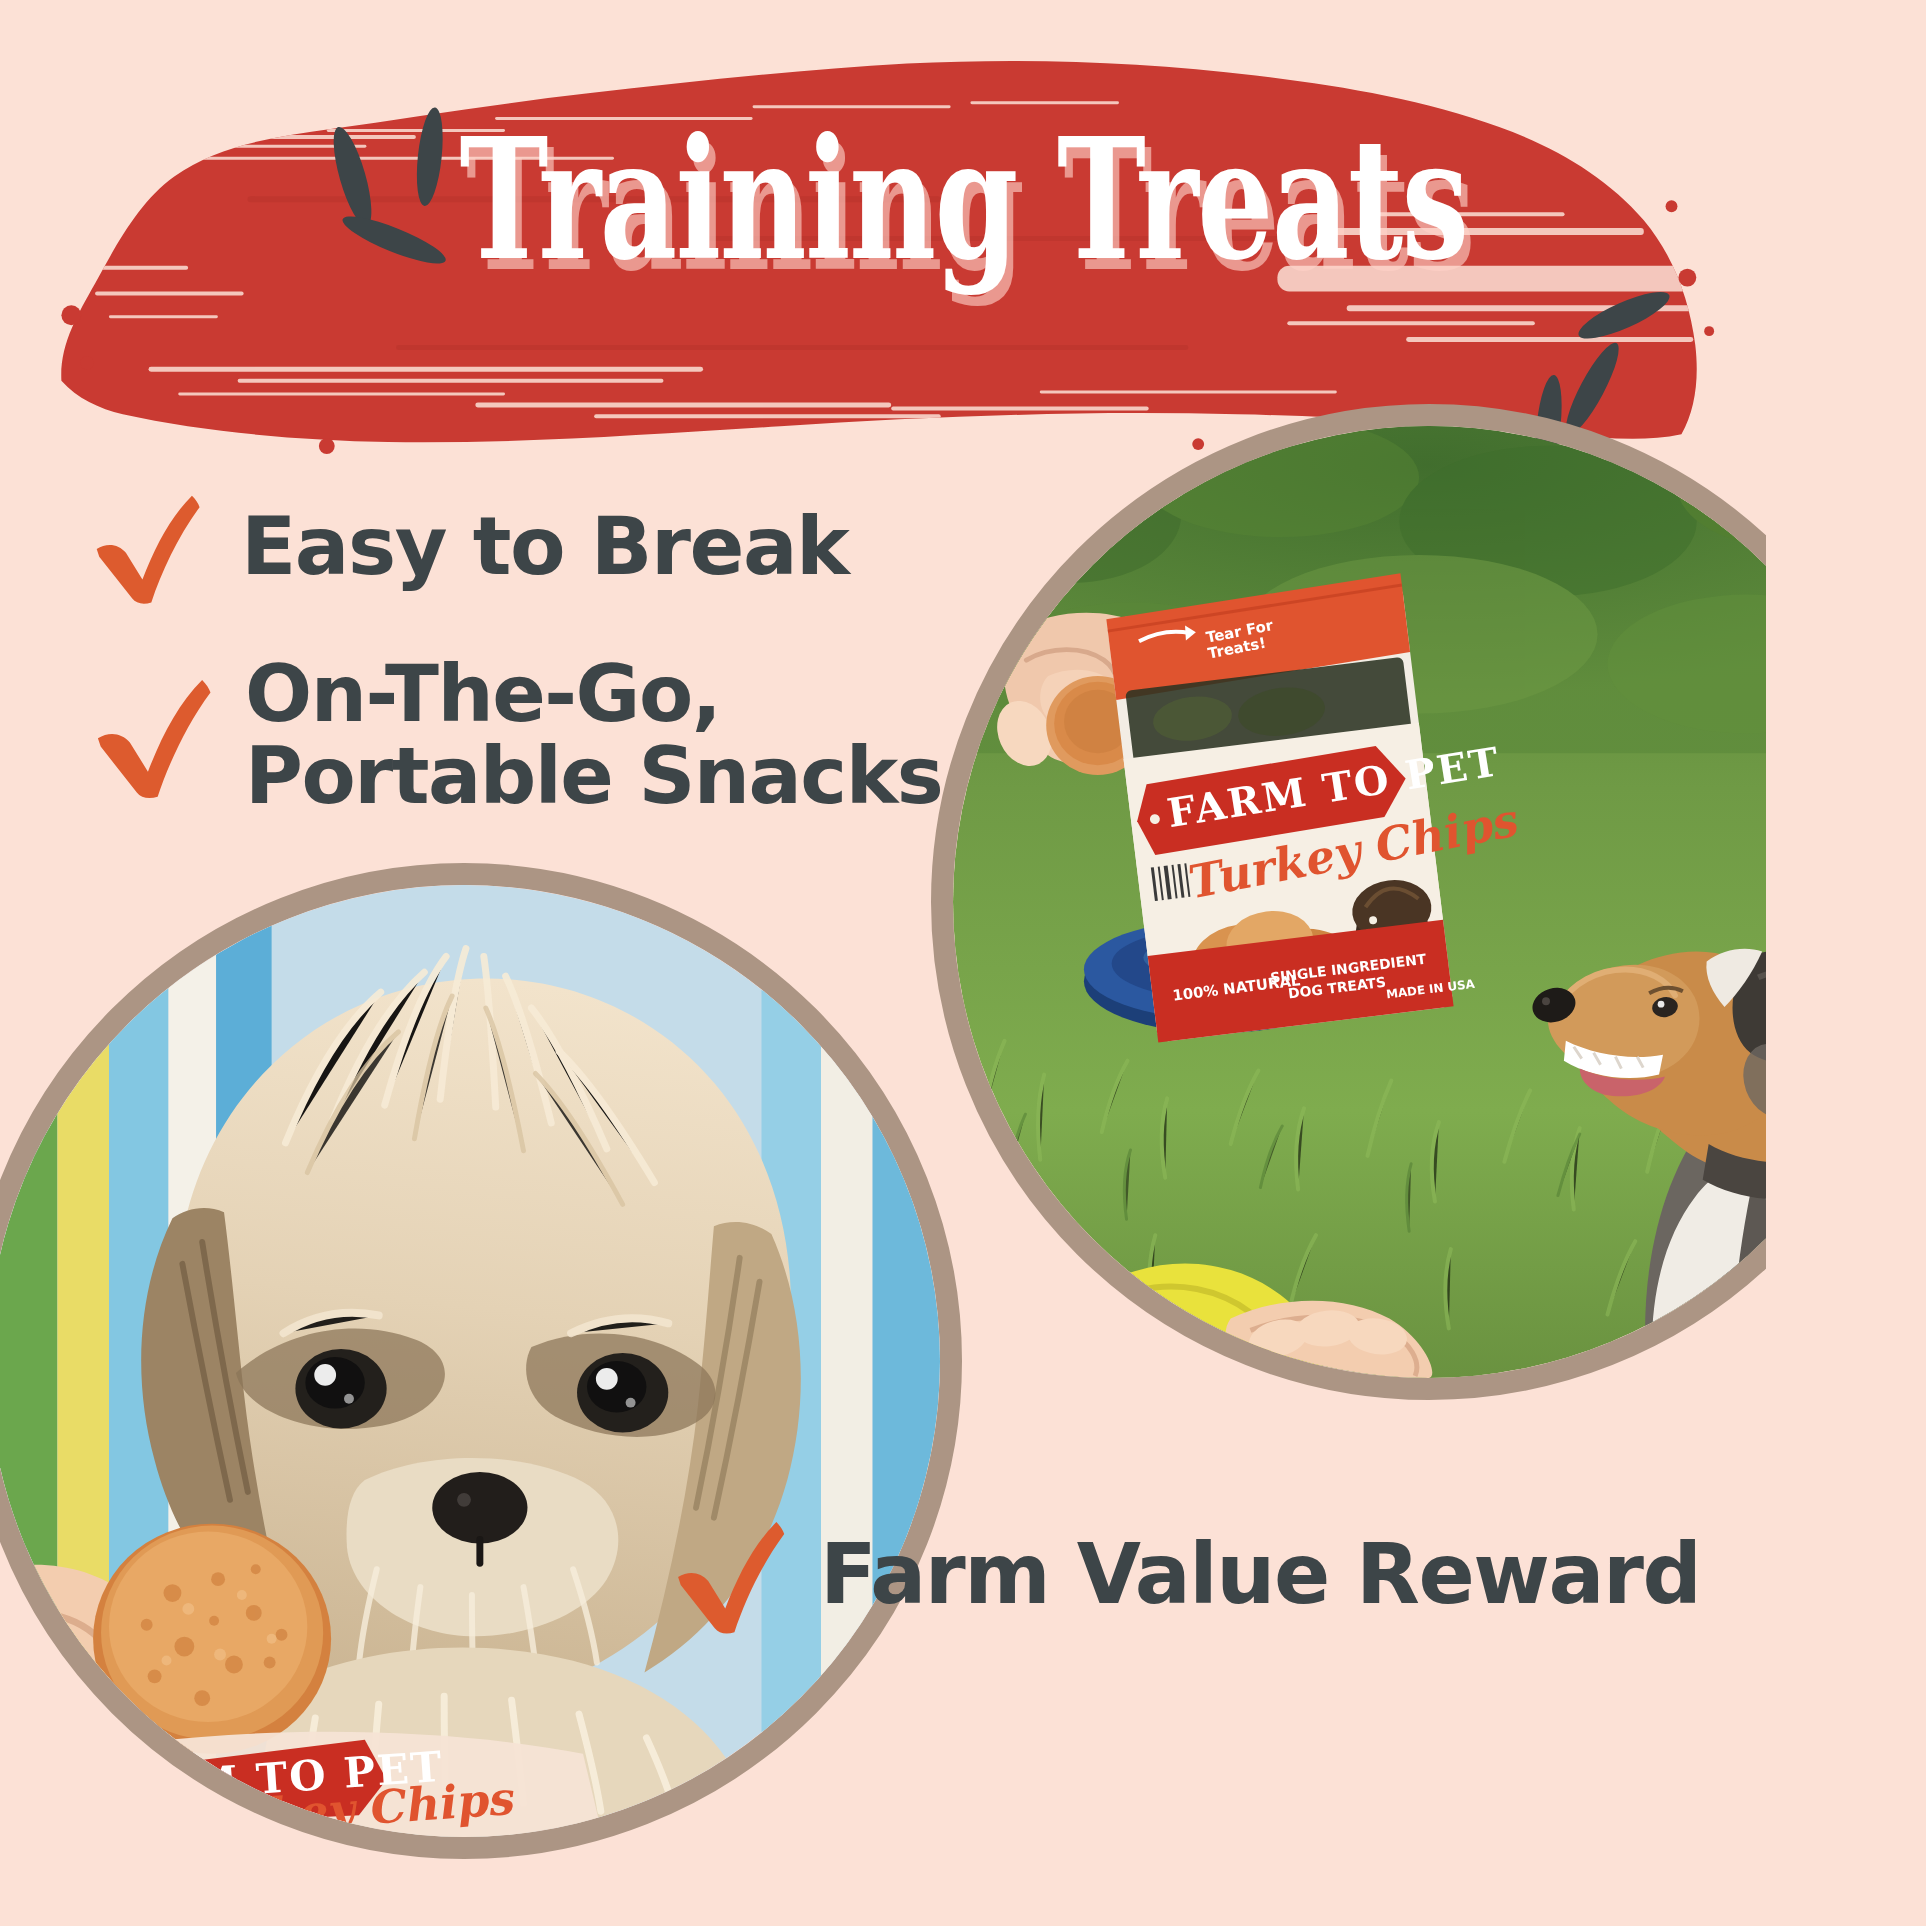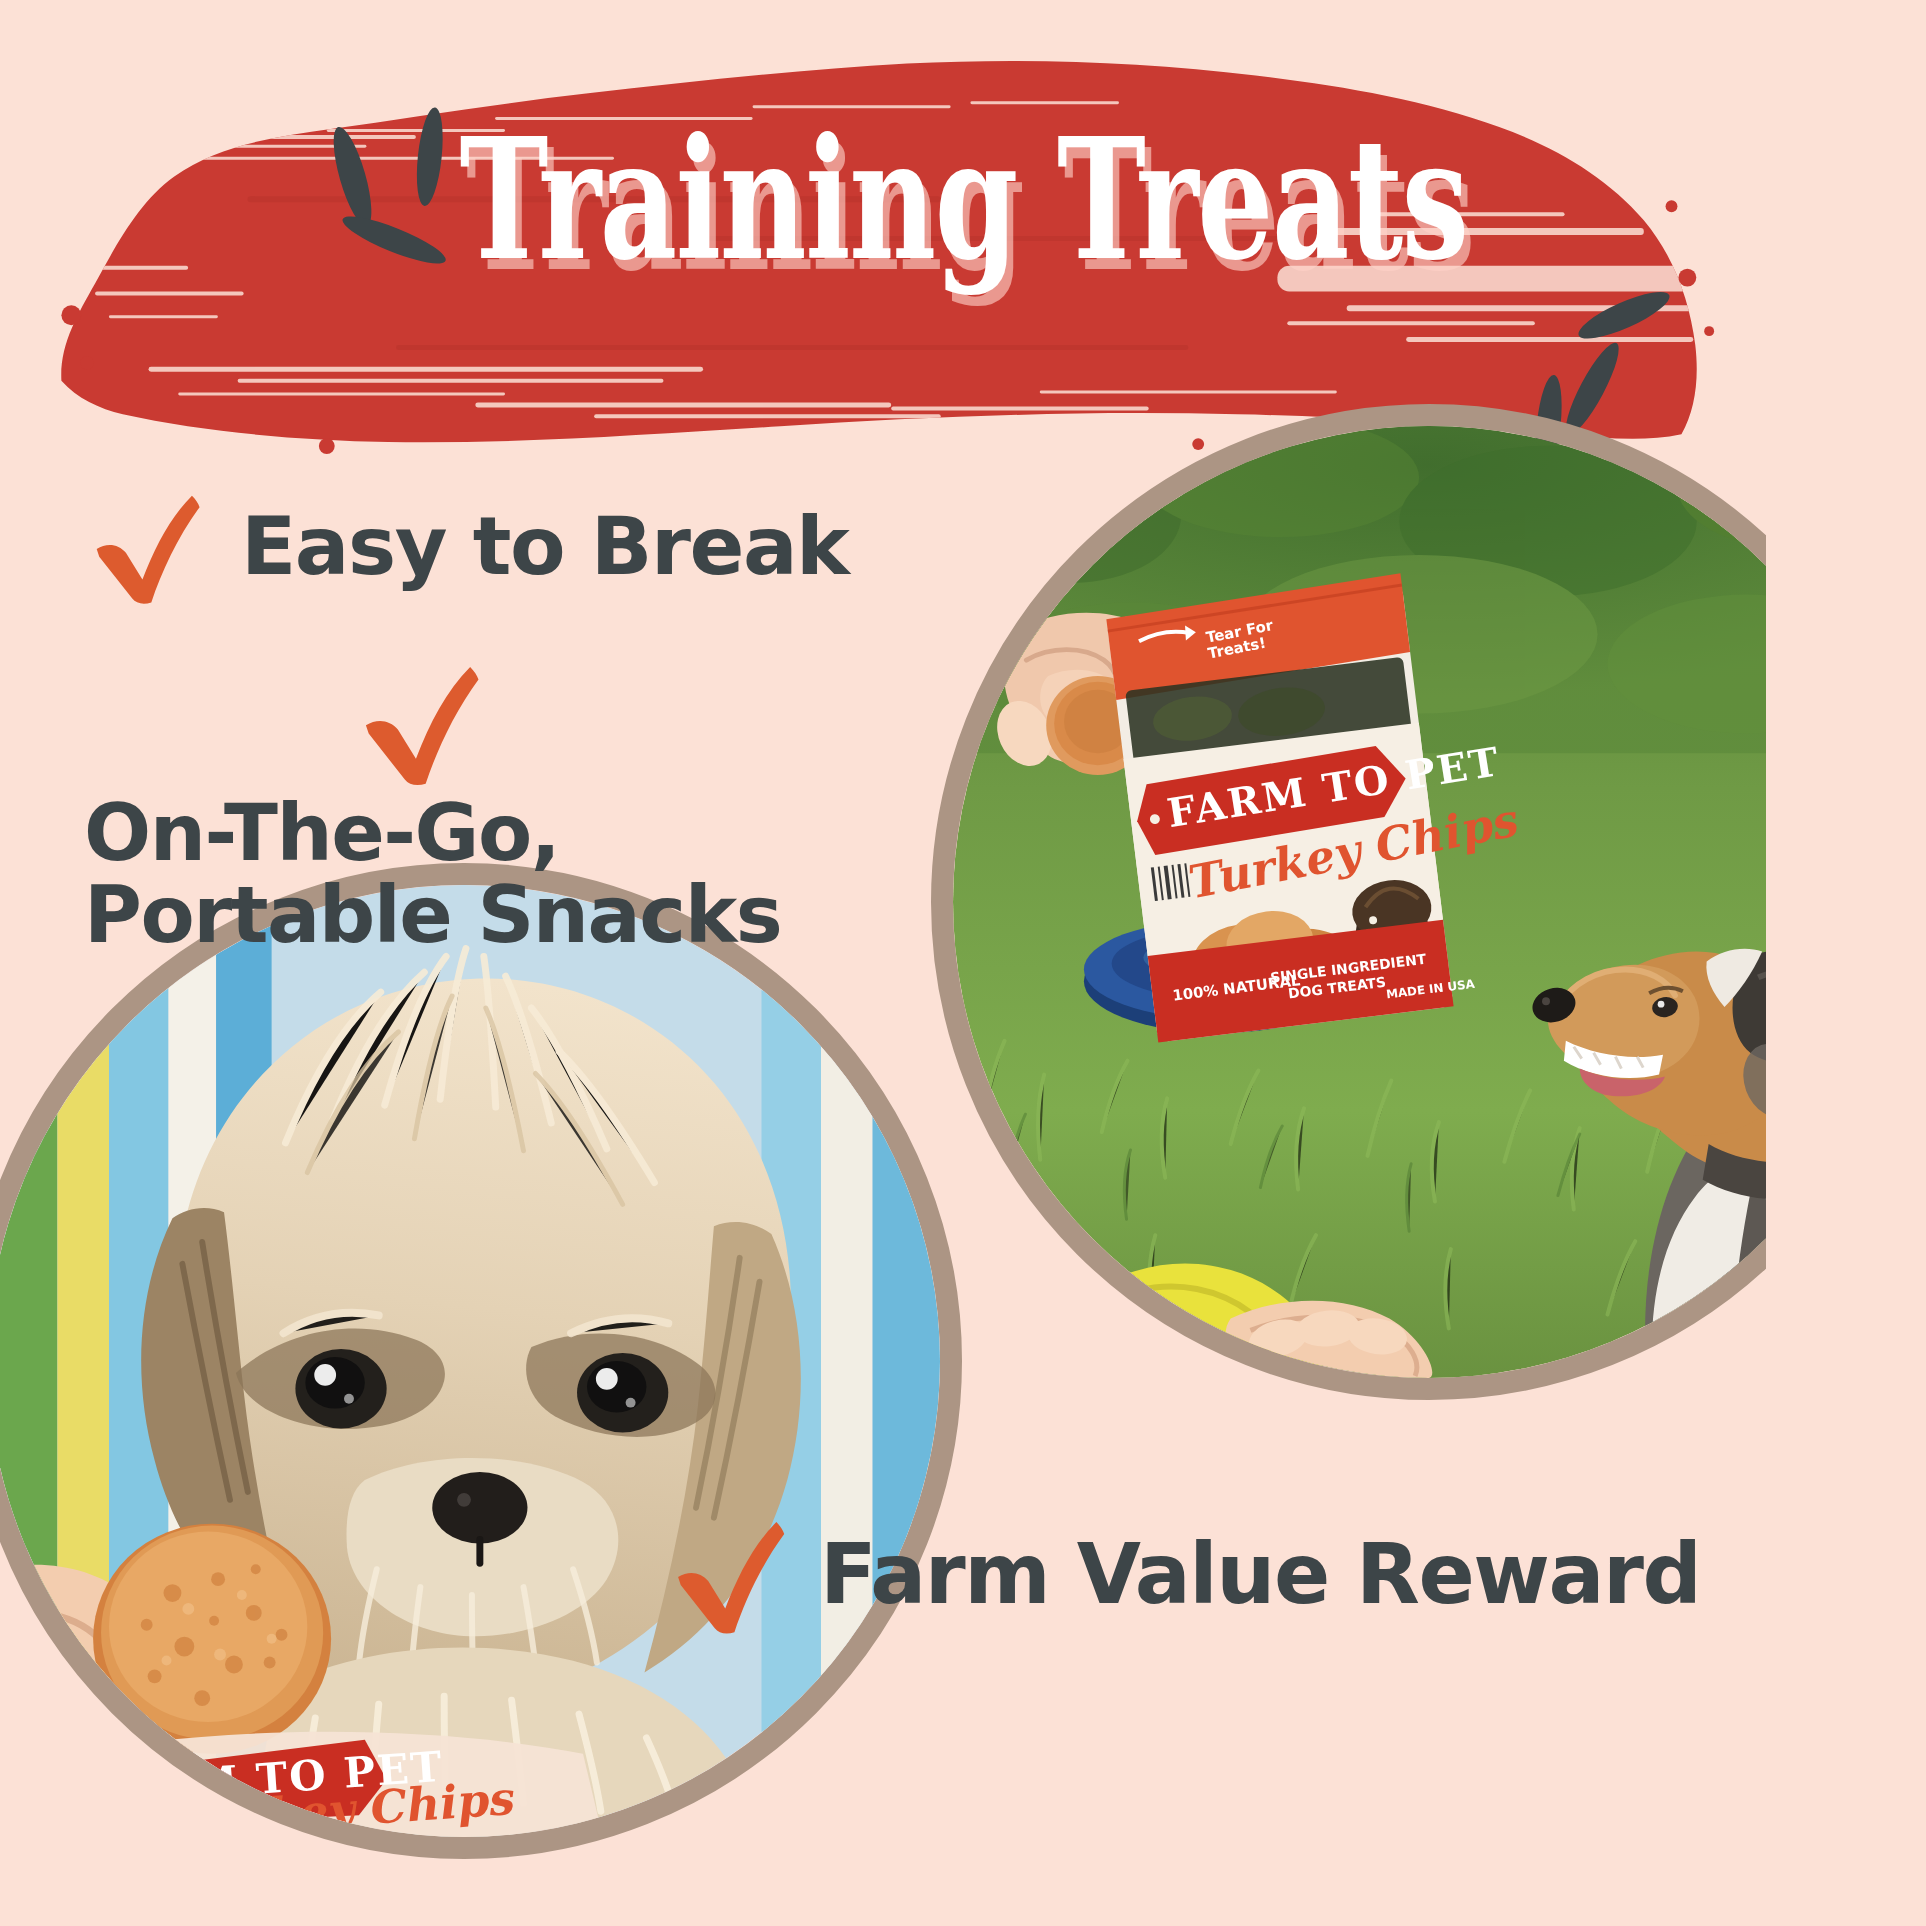--- a/index.html
+++ b/index.html
@@ -73,21 +73,21 @@
     line-height: 1.03;
     letter-spacing: -1.5px;
     color: #3D4548;
     white-space: pre-line;
   }
 
   #feat-0 { left: 84px;  top: 483px; }
   #feat-0 .check-icon { width: 127px; height: 127px; margin-right: 30px; }
   #feat-0 .feature-label { font-size: 81px; }
 
-  #feat-1 { left: 84px;  top: 653px; flex-direction: column; }
+  #feat-1 { left: 84px;  top: 653px; }
   #feat-1 .check-icon { width: 139px; height: 139px; margin-right: 22px; }
   #feat-1 .feature-label { font-size: 79px; line-height: 1.04; }
 
   #feat-2 { left: 665px; top: 1509px; }
   #feat-2 .check-icon { width: 131px; height: 131px; margin-right: 24px; }
   #feat-2 .feature-label { font-size: 83px; }
 
   #feat-3 { left: 665px; top: 1744px; }
   #feat-3 .check-icon { width: 131px; height: 131px; margin-right: 24px; }
   #feat-3 .feature-label { font-size: 83px; }

